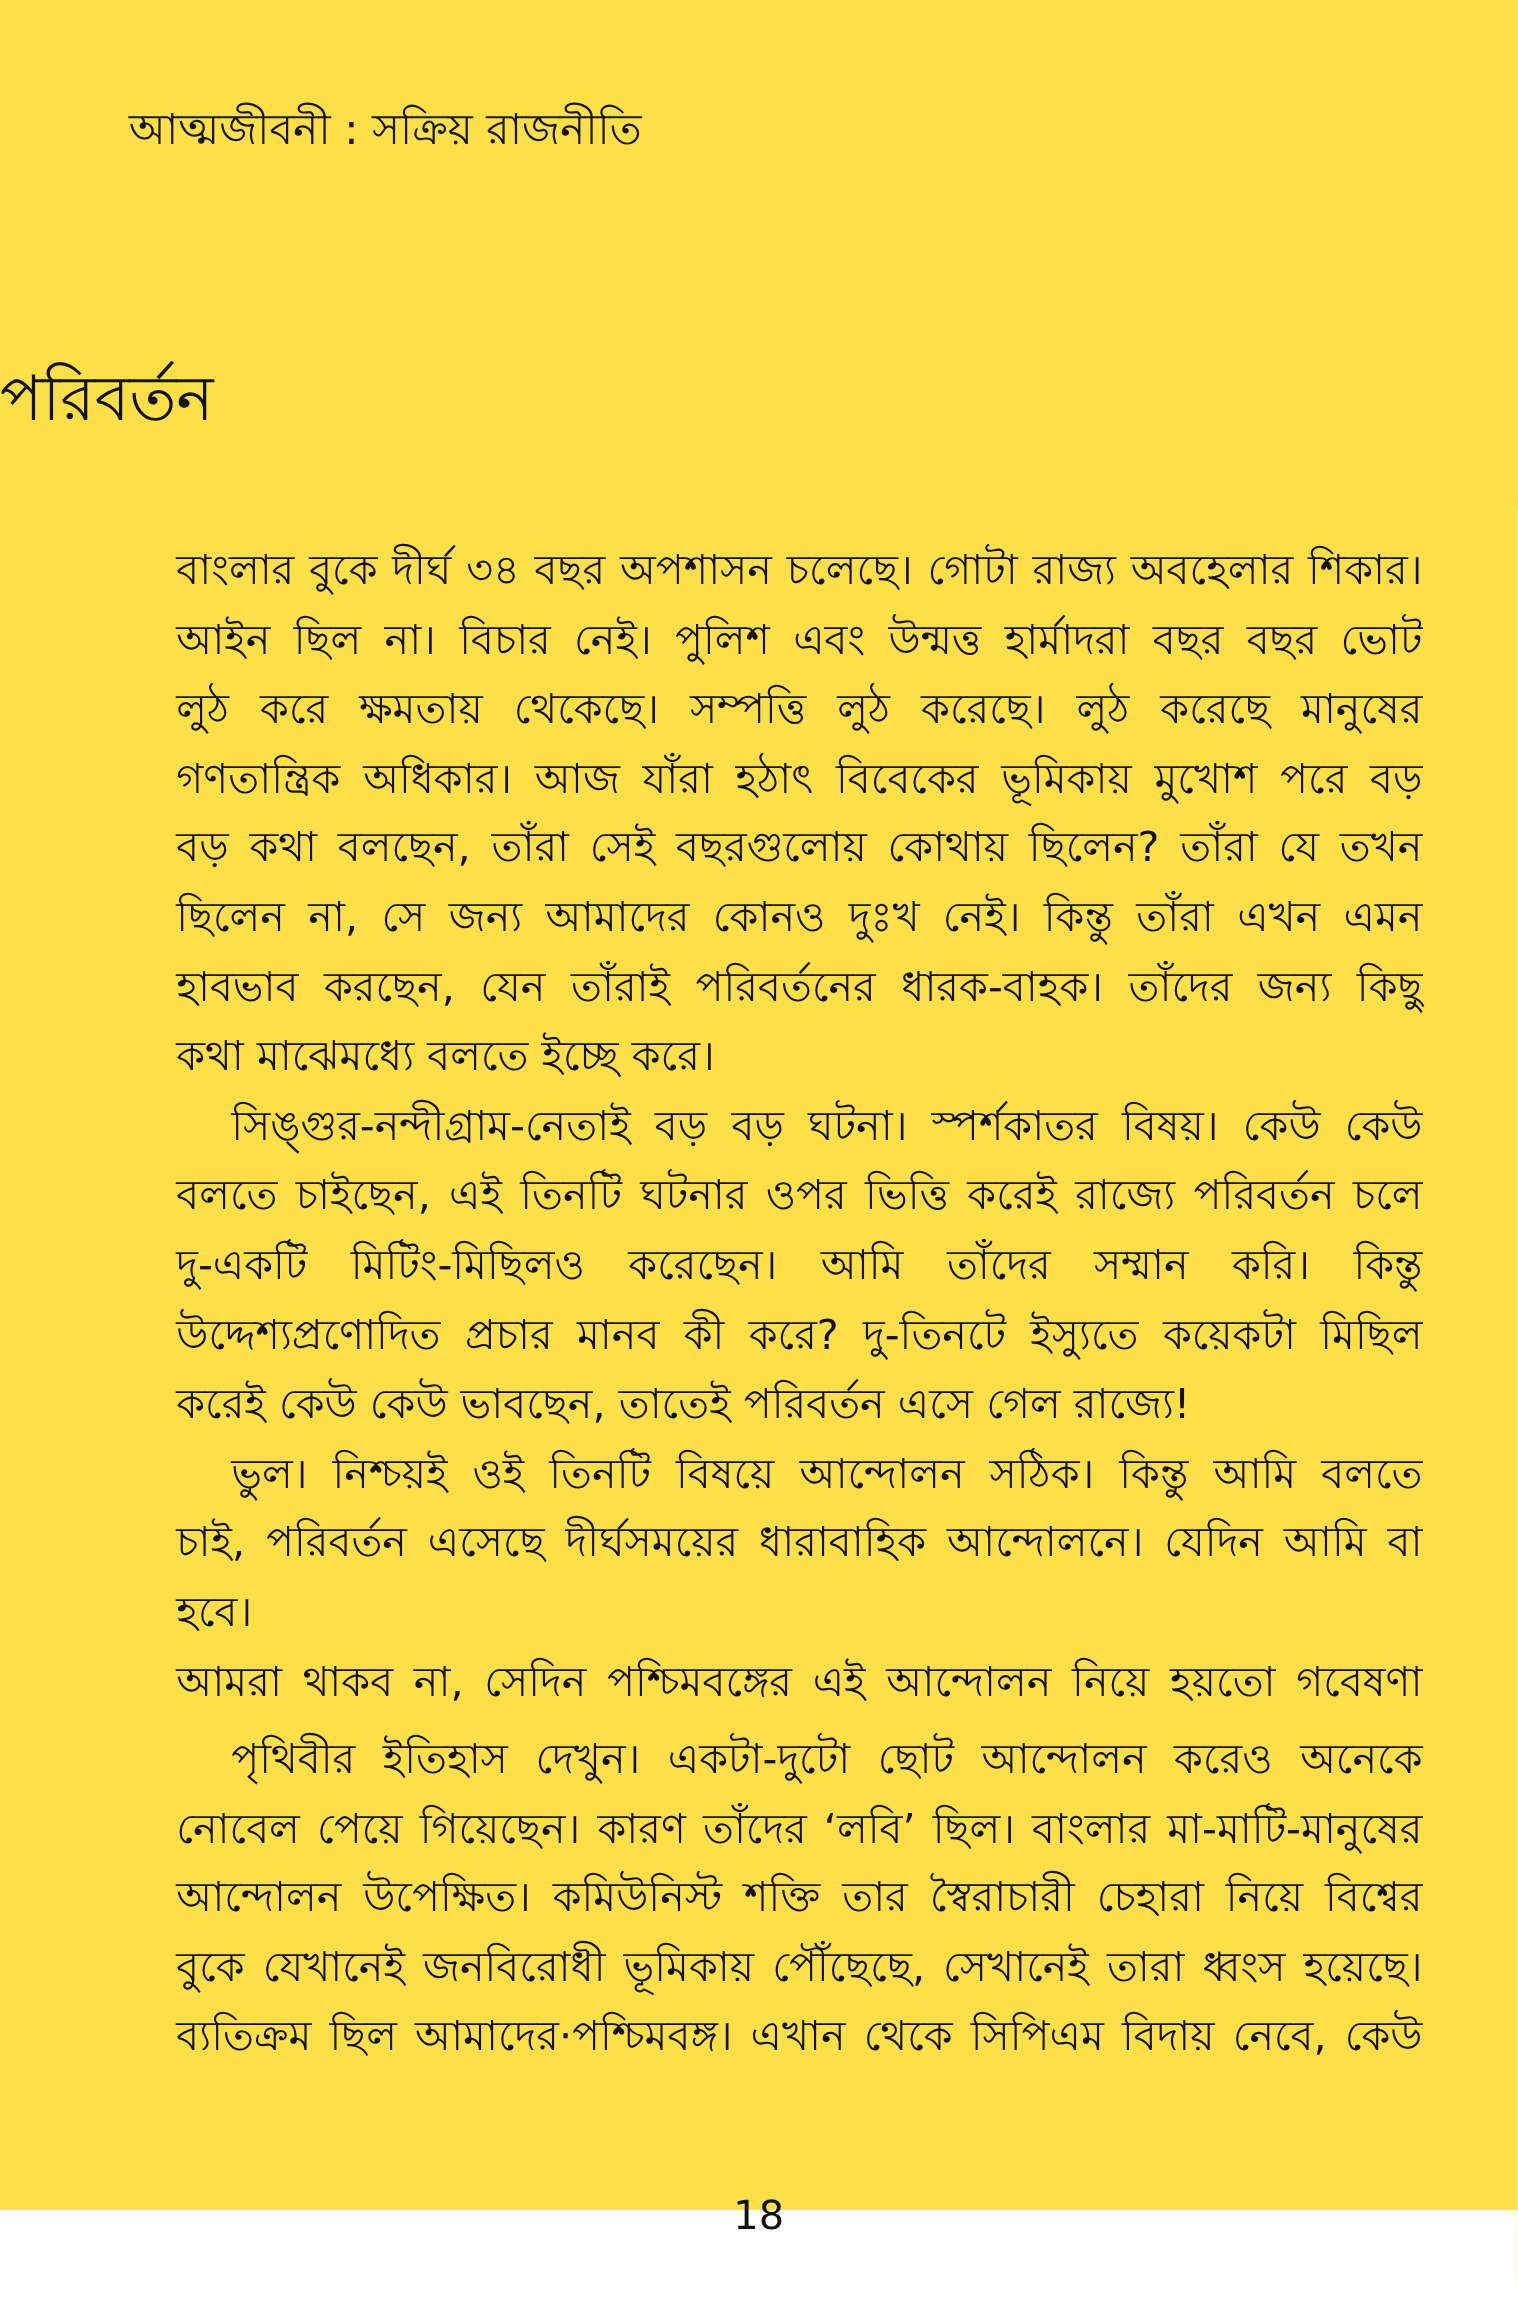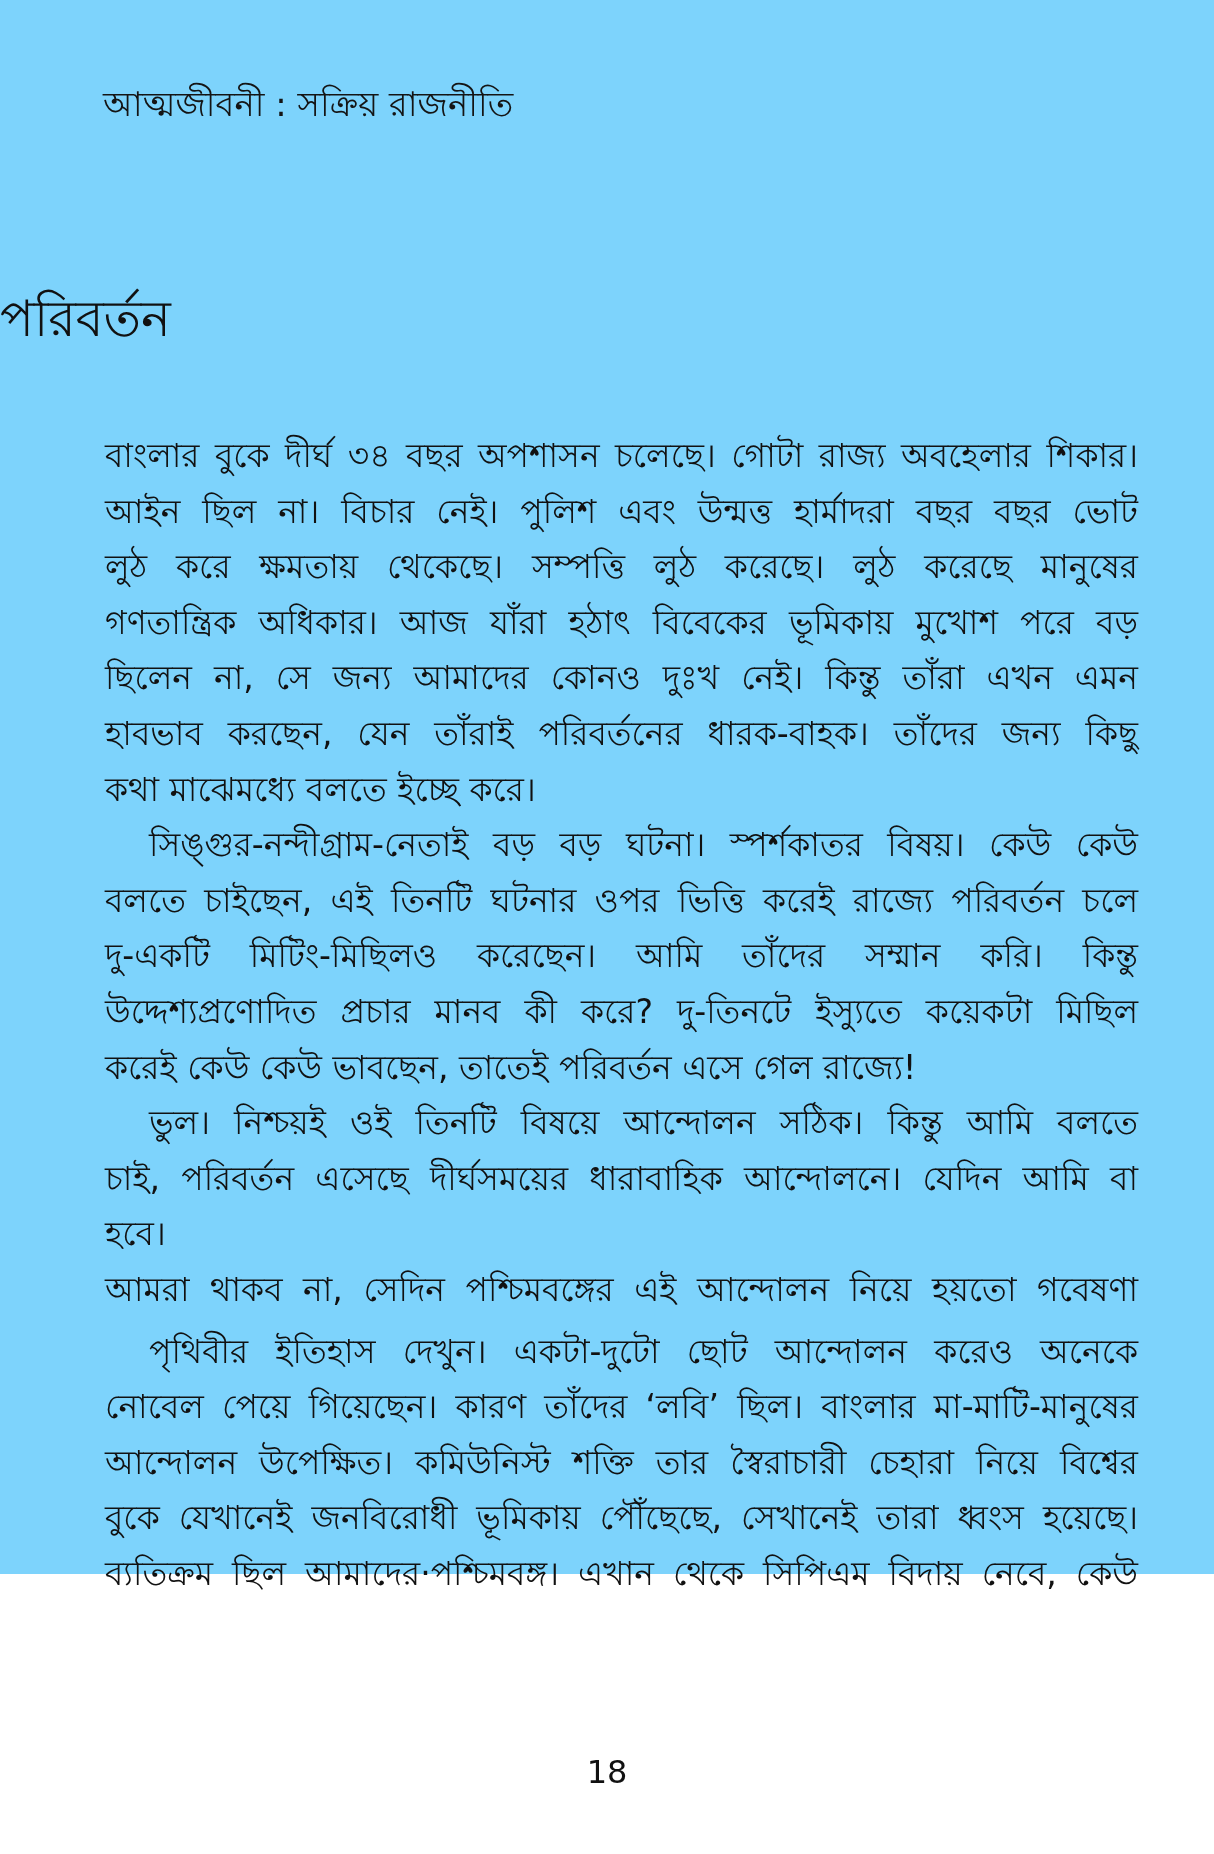--- a/index.html
+++ b/index.html
@@ -12,22 +12,22 @@
     height: 1854px;
     position: relative;
     overflow: hidden;
     font-family: "DejaVu Sans", "Liberation Sans", sans-serif;
     color: #111111;
   }
   .page {
     position: absolute;
     left: 0; top: 0;
     width: 1214px;
-    height: 1574px;
-    background: #7dd3fc;
+    height: 1768px;
+    background: #fde047;
   }
   .running-header {
     position: absolute;
     left: 103px;
     top: 82px;
     font-size: 34px;
     line-height: 44px;
     color: #141414;
     white-space: nowrap;
   }
@@ -49,20 +49,21 @@
     font-size: 33px;
     color: #111;
   }
   .line {
     height: 55.6px;
     line-height: 55.6px;
     white-space: nowrap;
     text-align: justify;
     text-align-last: justify;
     overflow: visible;
+    margin-left: 36px;
   }
   .line.last {
     text-align-last: left;
   }
   .line.indent {
     padding-left: 44px;
   }
   .para-gap {
     height: 6px;
   }
@@ -86,20 +87,21 @@
 
   <div class="chapter-title">পরিবর্তন</div>
 
   <div class="body-text">
 
     <div>
       <div class="line">বাংলার বুকে দীর্ঘ ৩৪ বছর অপশাসন চলেছে। গোটা রাজ্য অবহেলার শিকার।</div>
       <div class="line">আইন ছিল না। বিচার নেই। পুলিশ এবং উন্মত্ত হার্মাদরা বছর বছর ভোট</div>
       <div class="line">লুঠ করে ক্ষমতায় থেকেছে। সম্পত্তি লুঠ করেছে। লুঠ করেছে মানুষের</div>
       <div class="line">গণতান্ত্রিক অধিকার। আজ যাঁরা হঠাৎ বিবেকের ভূমিকায় মুখোশ পরে বড়</div>
+      <div class="line">বড় কথা বলছেন, তাঁরা সেই বছরগুলোয় কোথায় ছিলেন? তাঁরা যে তখন</div>
       <div class="line">ছিলেন না, সে জন্য আমাদের কোনও দুঃখ নেই। কিন্তু তাঁরা এখন এমন</div>
       <div class="line">হাবভাব করছেন, যেন তাঁরাই পরিবর্তনের ধারক-বাহক। তাঁদের জন্য কিছু</div>
       <div class="line last">কথা মাঝেমধ্যে বলতে ইচ্ছে করে।</div>
     </div>
 
     <div>
       <div class="line indent">সিঙ্গুর-নন্দীগ্রাম-নেতাই বড় বড় ঘটনা। স্পর্শকাতর বিষয়। কেউ কেউ</div>
       <div class="line">বলতে চাইছেন, এই তিনটি ঘটনার ওপর ভিত্তি করেই রাজ্যে পরিবর্তন চলে</div>
       <div class="line">দু-একটি মিটিং-মিছিলও করেছেন। আমি তাঁদের সম্মান করি। কিন্তু</div>
       <div class="line">উদ্দেশ্যপ্রণোদিত প্রচার মানব কী করে? দু-তিনটে ইস্যুতে কয়েকটা মিছিল</div>

